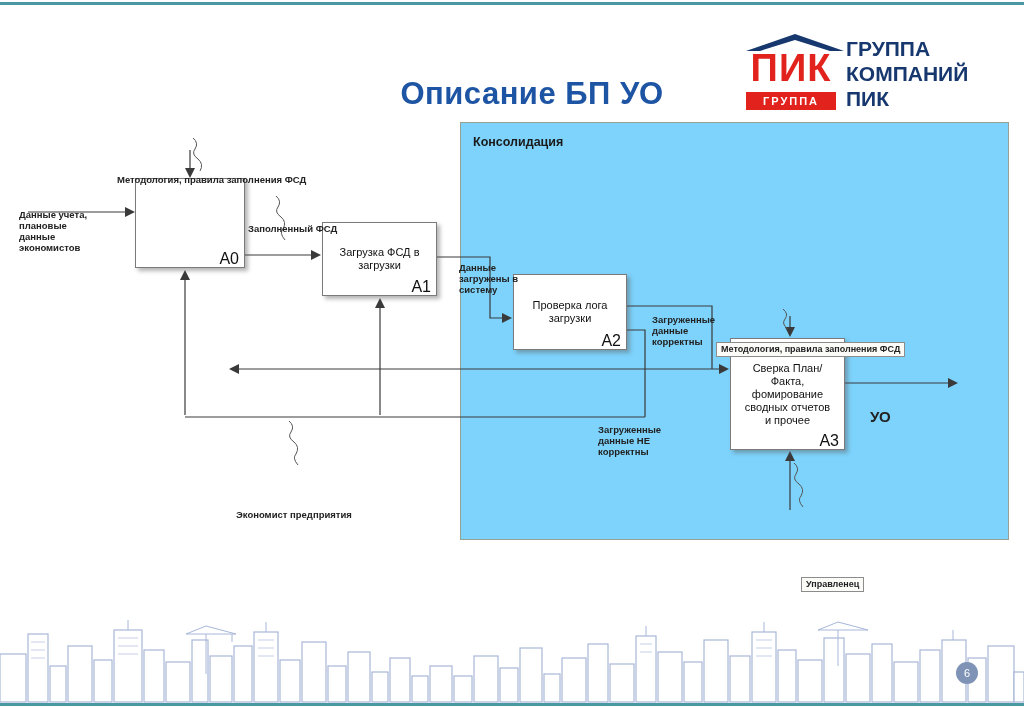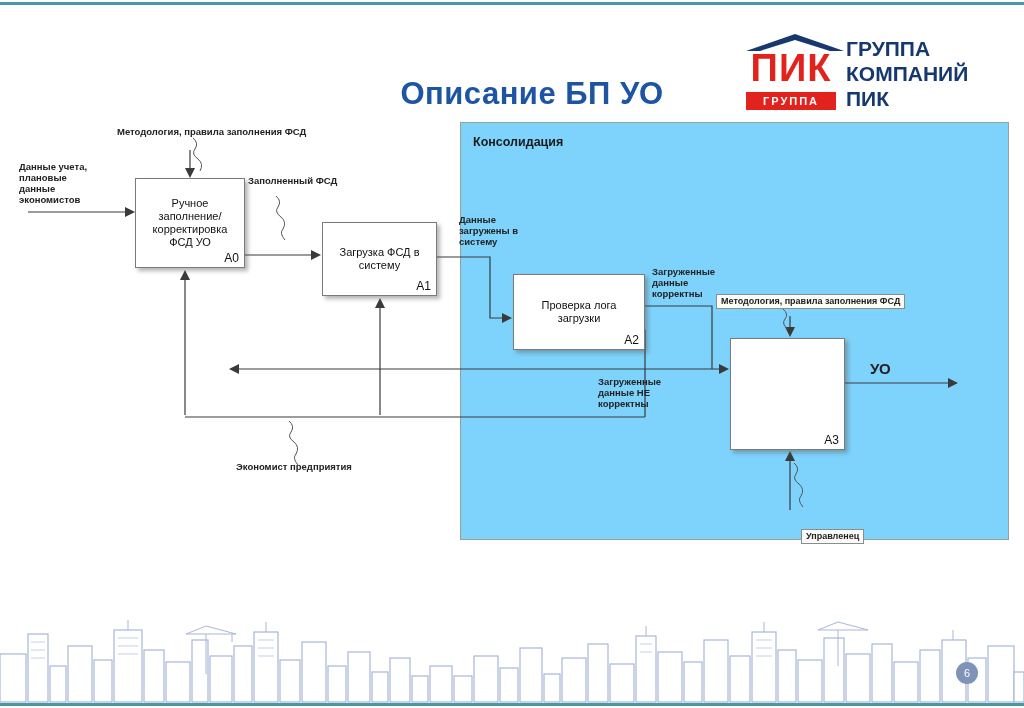--- a/index.html
+++ b/index.html
@@ -36,25 +36,25 @@
     background:#7dd3fc;border:1px solid #98a094;box-sizing:border-box;z-index:1;
   }
   .region-label{position:absolute;left:12px;top:12px;font-size:12.5px;font-weight:bold;color:#1a1a1a;}
   
   .pbox{
     background:#ffffff;border:1px solid #7a7a7a;box-sizing:border-box;
     box-shadow:2.5px 2.5px 4px rgba(90,90,90,.45);
     display:flex;align-items:center;justify-content:center;text-align:center;
     font-size:11px;color:#111;padding:4px;z-index:3;line-height:13px;
   }
-  .pbox .code{position:absolute;right:5px;bottom:2px;font-size:12px;color:#111;}
+  .pbox .code{position:absolute;right:5px;bottom:2px;font-size:16px;color:#111;}
   .pre{white-space:pre-line;}
   
   .flbl{
-    font-size:9.5px;font-weight:bold;color:#222;line-height:11px;z-index:4;white-space:nowrap;
+    font-size:9.5px;font-weight:bold;color:#222;line-height:11px;z-index:4;white-space:nowrap;margin-top:48px;
   }
   .flbl.multi{white-space:pre-line;}
   .flbl.boxed{
     background:#fbfbf7;border:1px solid #8c8c8c;padding:1px 4px;font-size:9px;
   }
   .connectors{left:0;top:0;z-index:2;pointer-events:none;}
   .skyline{left:0;top:612px;z-index:0;}
   .page-num{
     left:956px;top:662px;width:22px;height:22px;border-radius:50%;
     background:#7e93b5;color:#ffffff;font-size:11px;text-align:center;line-height:22px;z-index:6;
@@ -115,37 +115,38 @@
   <g stroke="#555555" stroke-width="1" fill="none">
     <path d="M193 138 q6 5 2 11 q-4 5 3 10 q6 5 2 12"></path>
     <path d="M276 196 q6 5 2 11 q-4 5 3 10 q6 5 2 12 q-4 4 2 11"></path>
     <path d="M783 309 q6 5 2 10 q-4 5 3 10"></path>
     <path d="M289 421 q6 5 2 11 q-4 5 3 10 q6 5 2 12 q-4 4 2 11"></path>
     <path d="M794 463 q6 5 2 11 q-4 5 3 10 q6 5 2 12 q-4 4 2 11"></path>
   </g>
 </svg>
 
 <div class="abs pbox" style="left:135px;top:178px;width:110px;height:90px;">
-  <span class="pre">Ручное
-заполнение/
-корректировка
-ФСД УО</span>
   <span class="code">A0</span>
 </div>
 <div class="abs pbox" style="left:322px;top:222px;width:115px;height:74px;">
   <span class="pre">Загрузка ФСД в
-систему</span>
+загрузки</span>
   <span class="code">A1</span>
 </div>
-<div class="abs pbox" style="left:513px;top:274px;width:132px;height:76px;">
+<div class="abs pbox" style="left:513px;top:274px;width:114px;height:76px;">
   <span class="pre">Проверка лога
 загрузки</span>
   <span class="code">A2</span>
 </div>
 <div class="abs pbox" style="left:730px;top:338px;width:115px;height:112px;">
+  <span class="pre">Сверка План/
+Факта,
+фомирование
+сводных отчетов
+и прочее</span>
   <span class="code">A3</span>
 </div>
 
 <div class="abs flbl" style="left:117px;top:126px;">Методология, правила заполнения ФСД</div>
 <div class="abs flbl multi" style="left:19px;top:161px;">Данные учета,
 плановые
 данные
 экономистов</div>
 <div class="abs flbl" style="left:248px;top:175px;">Заполненный ФСД</div>
 <div class="abs flbl multi" style="left:459px;top:214px;">Данные

